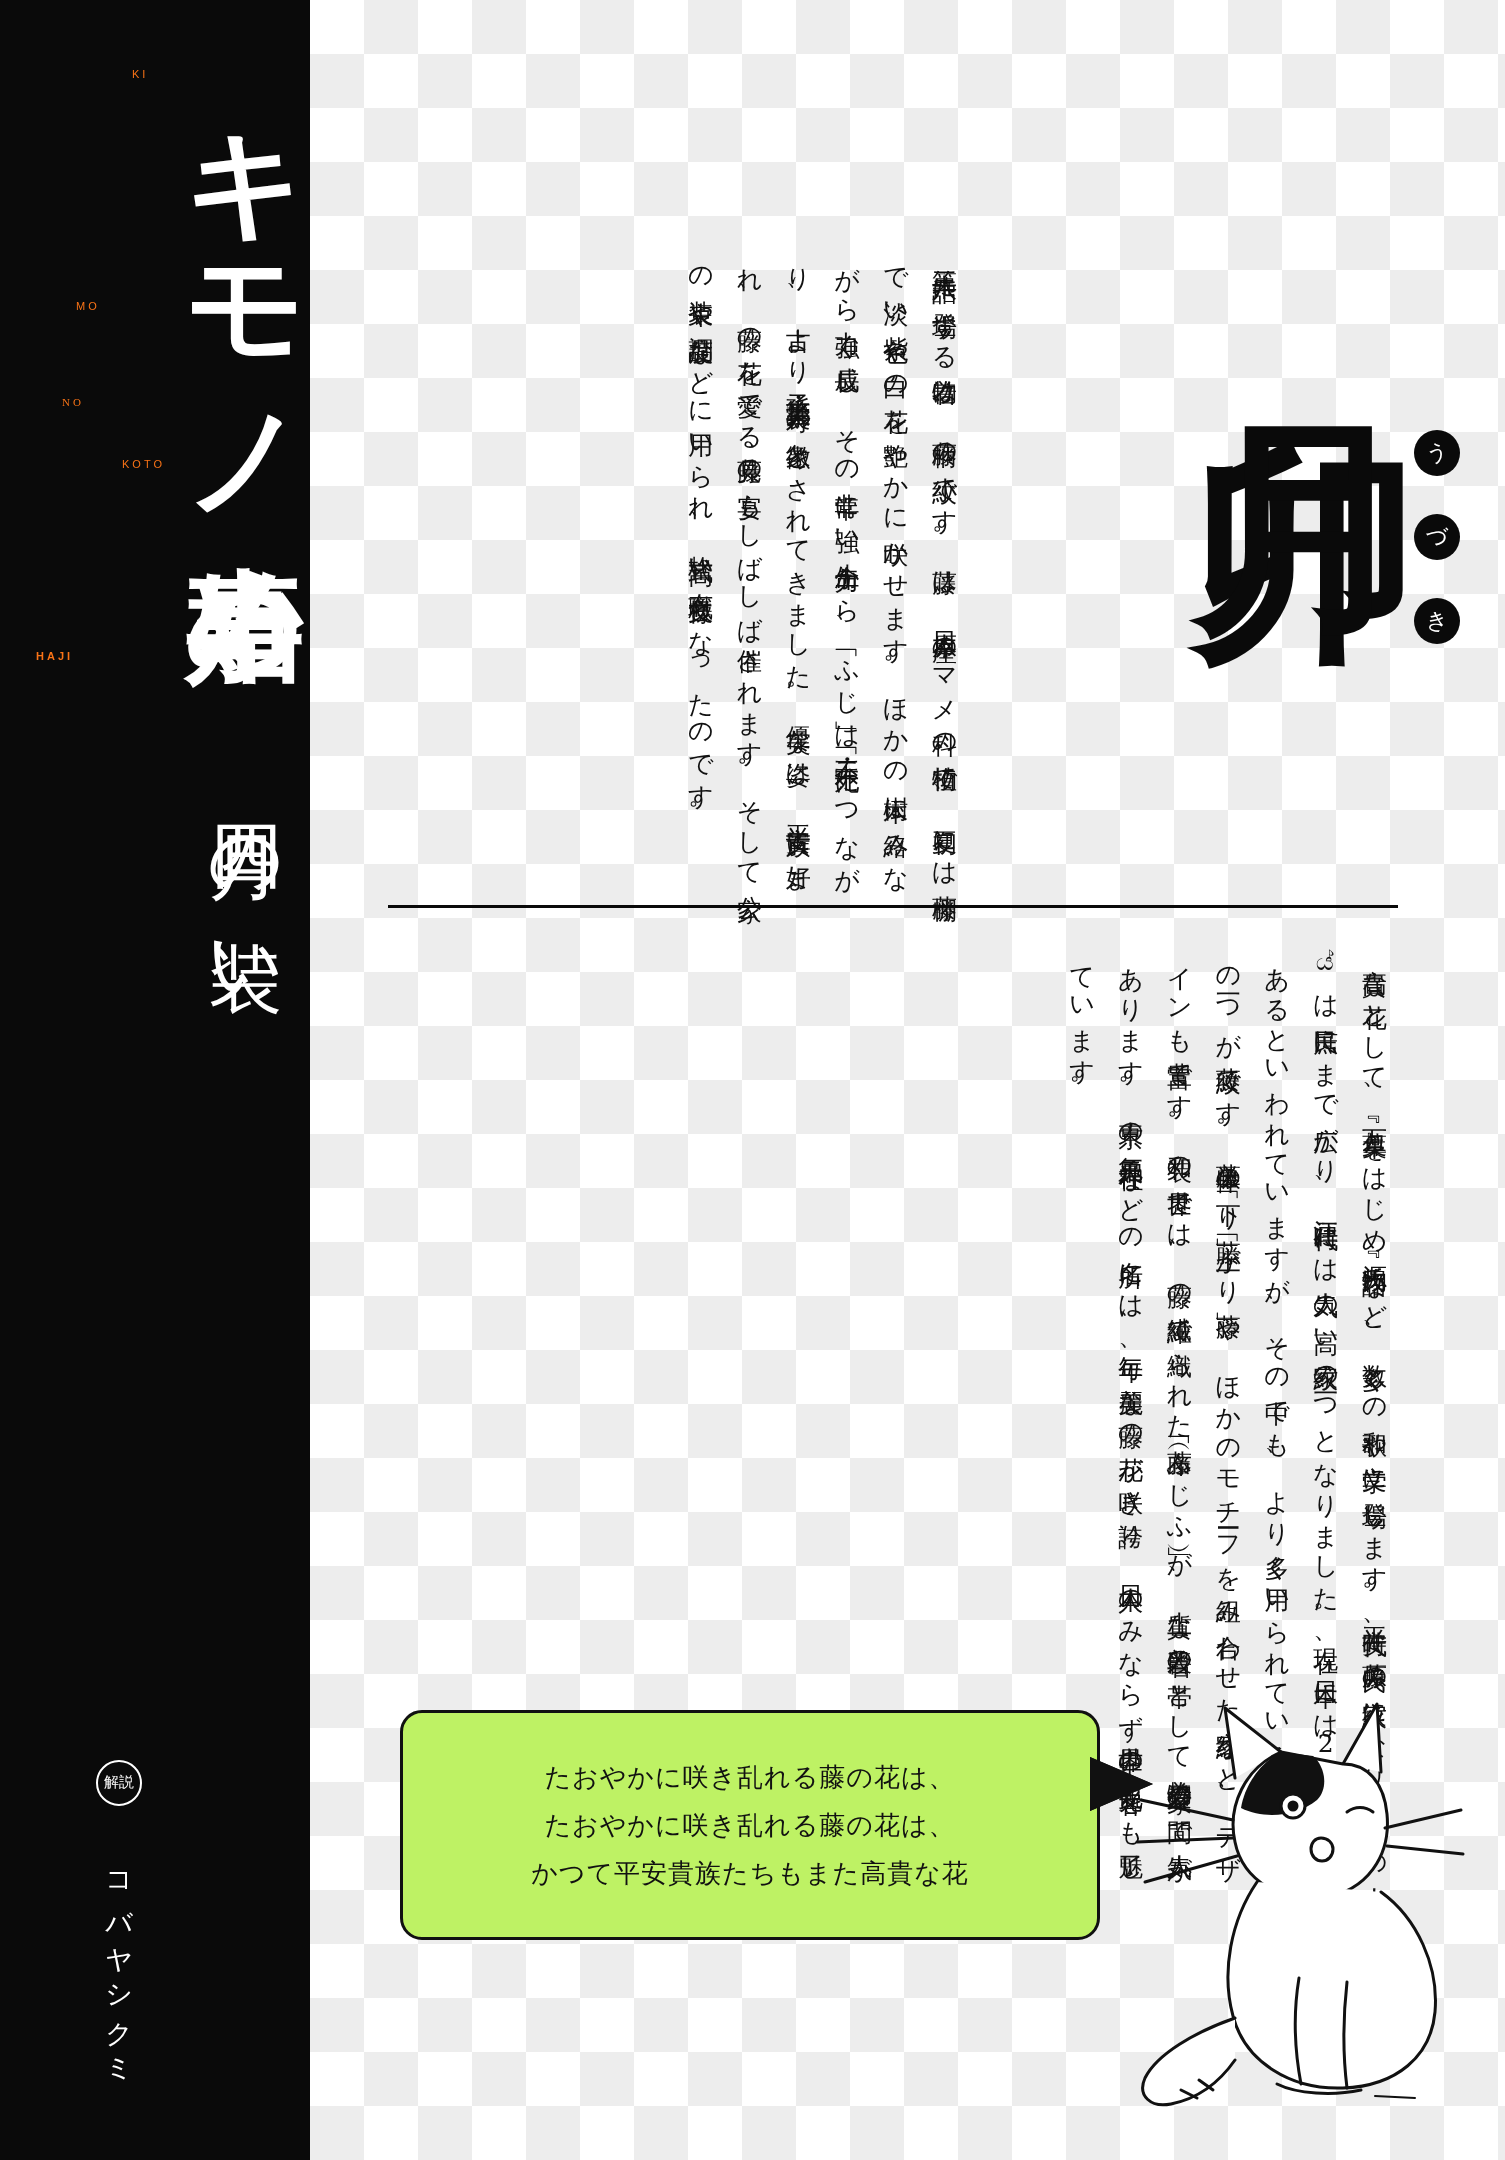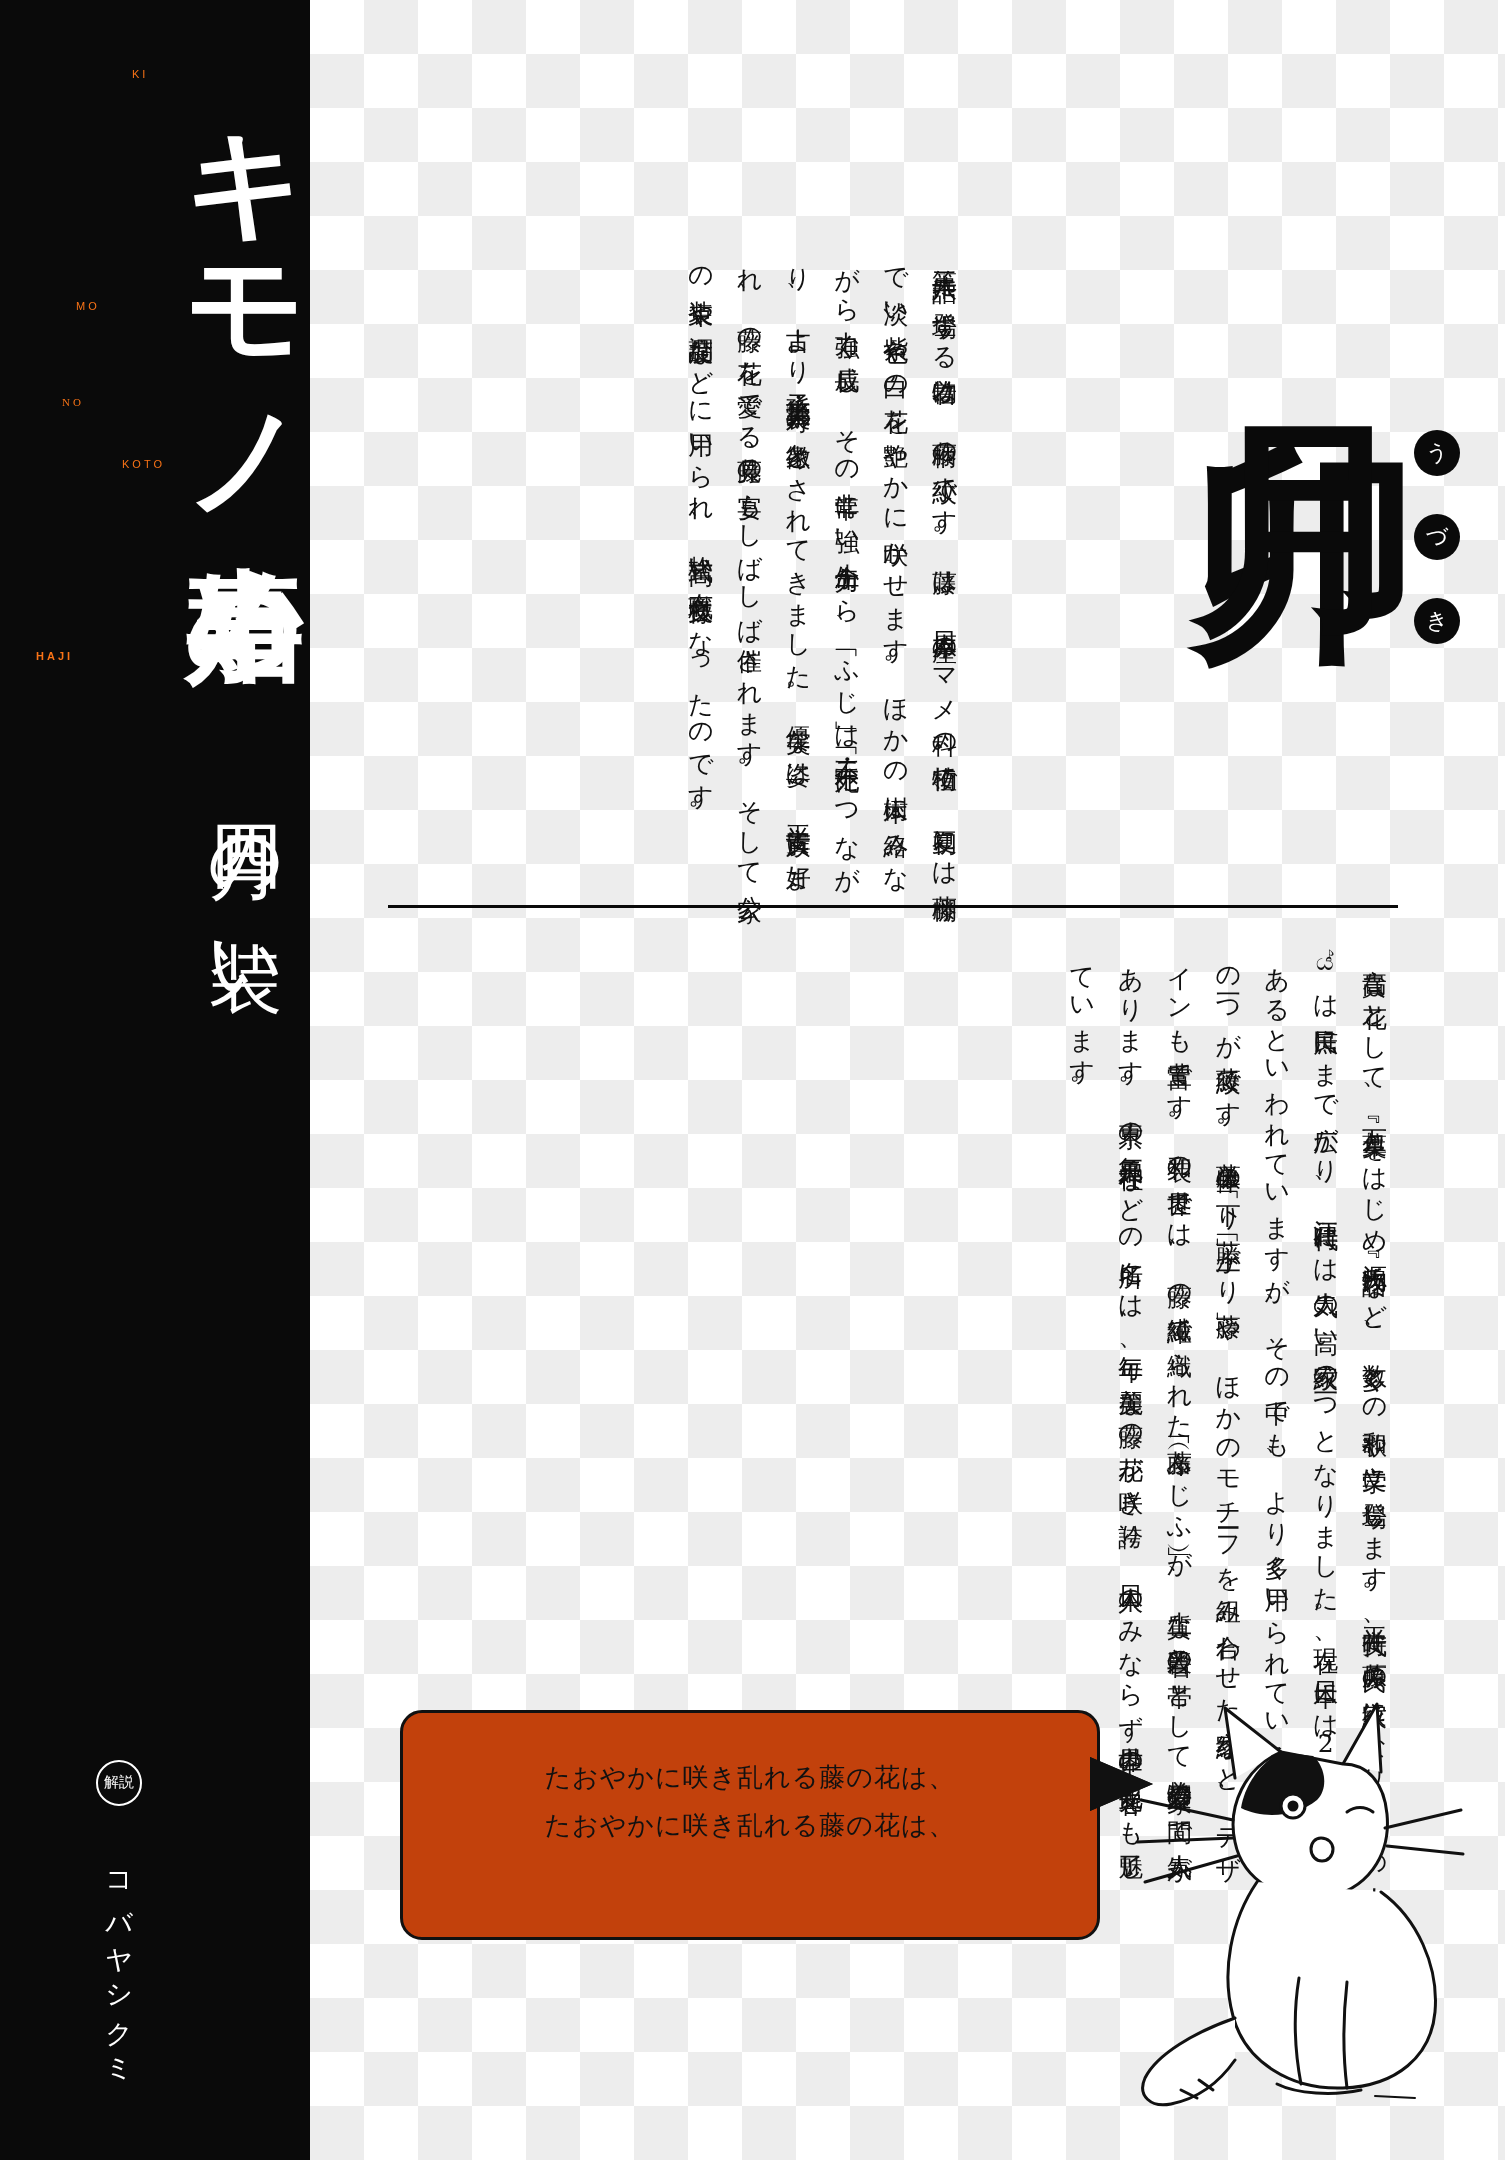--- a/index.html
+++ b/index.html
@@ -168,21 +168,21 @@
 
   
   .balloon{
     position:absolute;
     left:400px;
     top:1710px;
     width:700px;
     height:230px;
     border:3px solid #111;
     border-radius:22px;
-    background:#c2410c;
+    background:#bef264;
     box-sizing:border-box;
     display:flex;
     align-items:center;
     justify-content:center;
   }
   .balloon p{
     margin:0;
     font-family:"DejaVu Serif","Liberation Serif",serif;
     font-size:26px;
     line-height:1.85;
@@ -255,21 +255,21 @@
   <div class="vtext" id="body-top">第三十八話に登場する着物は、藤柄の小紋です。藤は、日本原産のマメ科の植物で、初夏には藤棚で淡い紫色や白の花を艶やかに咲かせます。ほかの樹木に絡みながら力強く成長し、その非常に強い生命力から、「ふじ」は「不二・不死」につながり、古より子孫繁栄・長寿の象徴とされてきました。優美な姿は、平安貴族に好まれ、藤の花を愛でる藤見の宴もしばしば催されます。そして公家の装束や調度品などに用いられ、格式高い有職文様となったのです。</div>
 
   <div class="rule"></div>
 
   <div class="vtext" id="body-bottom">高貴な花として、『万葉集』をはじめ『源氏物語』など、数多くの和歌や文学に登場します。平安時代、藤原氏の家紋になり、その人ය්は庶民にまで広がり、江戸時代には人気の高い家紋の一つとなりました。現在、日本には2万5千以上の家紋があるといわれていますが、その中でも、より多く用いられている「日本の10大家紋」の一つが藤紋です。藤単体の「下り藤」「上がり藤」や、ほかのモチーフを組み合わせた家紋など、デザインも豊富です。和装の世界では、藤の繊維で織られた「藤布（ふじふ）」が、上質な普段着の帯として着物愛好家の間で人気があります。東京の亀戸天神社などの名所には、毎年、美麗な藤の花が咲き誇り、日本人のみならず世界中の観光客をも魅了しています。</div>
 
   <div class="balloon">
     <p>
       <span>たおやかに咲き乱れる藤の花は、</span><br>
       <span>たおやかに咲き乱れる藤の花は、</span><br>
-      <br>
+      <span>かつて平安貴族たちもまた高貴な花</span><br>
     </p>
   </div>
   <div class="balloon-tail"></div>
 
   <svg class="cat" viewBox="0 0 380 460">
     <g fill="none" stroke="#111" stroke-width="3" stroke-linecap="round" stroke-linejoin="round">
 
       <path d="M150 118 L140 48 L196 92" fill="#fff"></path>
       <path d="M258 104 L292 44 L296 112" fill="#fff"></path>
 

